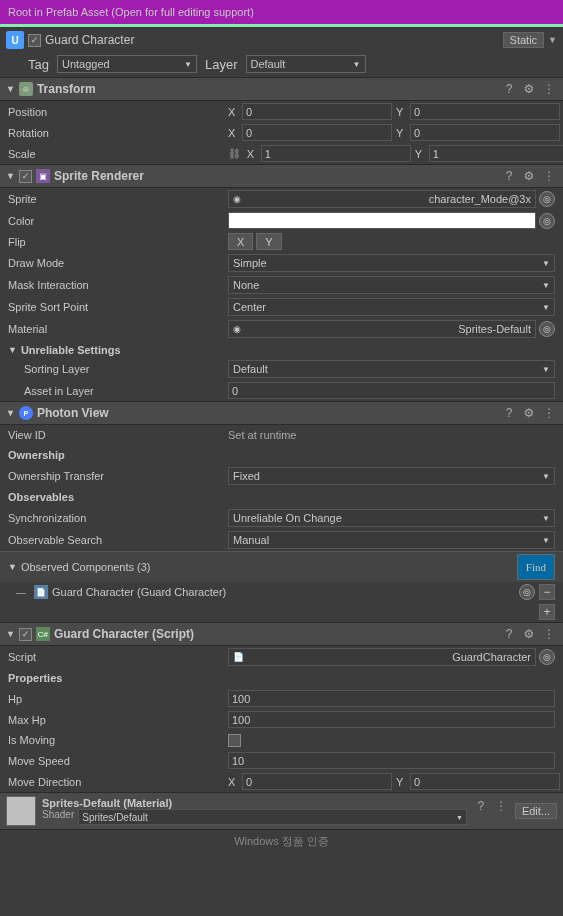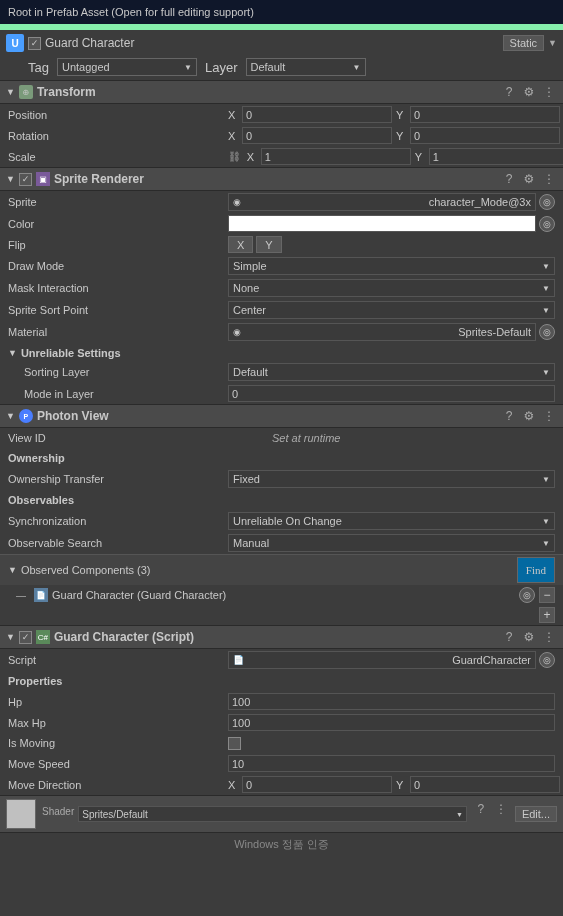--- a/index.html
+++ b/index.html
@@ -6,25 +6,25 @@
     body {
       font-family: 'Segoe UI', Arial, sans-serif;
       font-size: 11px;
       background: #3c3c3c;
       color: #c8c8c8;
       width: 563px;
       min-height: 916px;
       overflow-x: hidden;
     }
     .top-bar {
-      background: #0f172a;
+      background: #a21caf;
       padding: 6px 8px;
       font-size: 11px;
       color: #c8c8c8;
-      border-bottom: 6px solid #86efac;
+      border-bottom: 3px solid #86efac;
     }
     .header-row {
       display: flex;
       align-items: center;
       padding: 4px 6px;
       background: #3c3c3c;
       gap: 4px;
     }
     .unity-icon {
       width: 18px; height: 18px;
@@ -220,23 +220,21 @@
       align-items: center;
       padding: 2px 8px;
       gap: 4px;
       font-weight: bold;
       color: #c8c8c8;
       font-size: 11px;
       margin-top: 2px;
     }
     .subsection-arrow { font-size: 9px; }
     .italic-text {
-      font-style: italic;
       color: #aaa;
-      margin-left: 44px;
     }
     .bold-label {
       font-weight: bold;
       color: #c8c8c8;
     }
     .observed-header {
       display: flex;
       align-items: center;
       padding: 2px 8px;
       background: #444;
@@ -539,21 +537,21 @@
 
 <div class="property-row">
   <span class="prop-label indent">Sorting Layer</span>
   <div class="full-dropdown">
     <span>Default</span>
     <span class="dropdown-arrow">▼</span>
   </div>
 </div>
 
 <div class="property-row">
-  <span class="prop-label indent">Mode in Layer</span>
+  <span class="prop-label indent">Asset in Layer</span>
   <input class="xyz-input" style="flex: 1 1 0%;" type="text" value="0">
 </div>
 
 <div class="section-header">
   <span class="section-arrow">▼</span>
   <div class="photon-icon">P</div>
   <span class="section-title">Photon View</span>
   <div class="section-icons">
     <span class="icon-btn">?</span>
     <span class="icon-btn">⚙</span>
@@ -669,20 +667,21 @@
     <span class="xyz-label">X</span>
     <input class="xyz-input" type="text" value="0" style="">
     <span class="xyz-label">Y</span>
     <input class="xyz-input" type="text" value="0" style="">
   </div>
 </div>
 
 <div class="material-row">
   <div class="material-thumb" style="background:#c0c0c0;"></div>
   <div class="material-info">
+    <div class="material-name">Sprites-Default (Material)</div>
     <div class="material-shader">
       <span>Shader</span>
       <div class="shader-dropdown">
         <span>Sprites/Default</span>
         <span style="font-size:7px;margin-left:auto;">▼</span>
       </div>
     </div>
   </div>
   <div class="section-icons" style="align-self:flex-start;margin-top:2px;">
     <span class="icon-btn">?</span>

